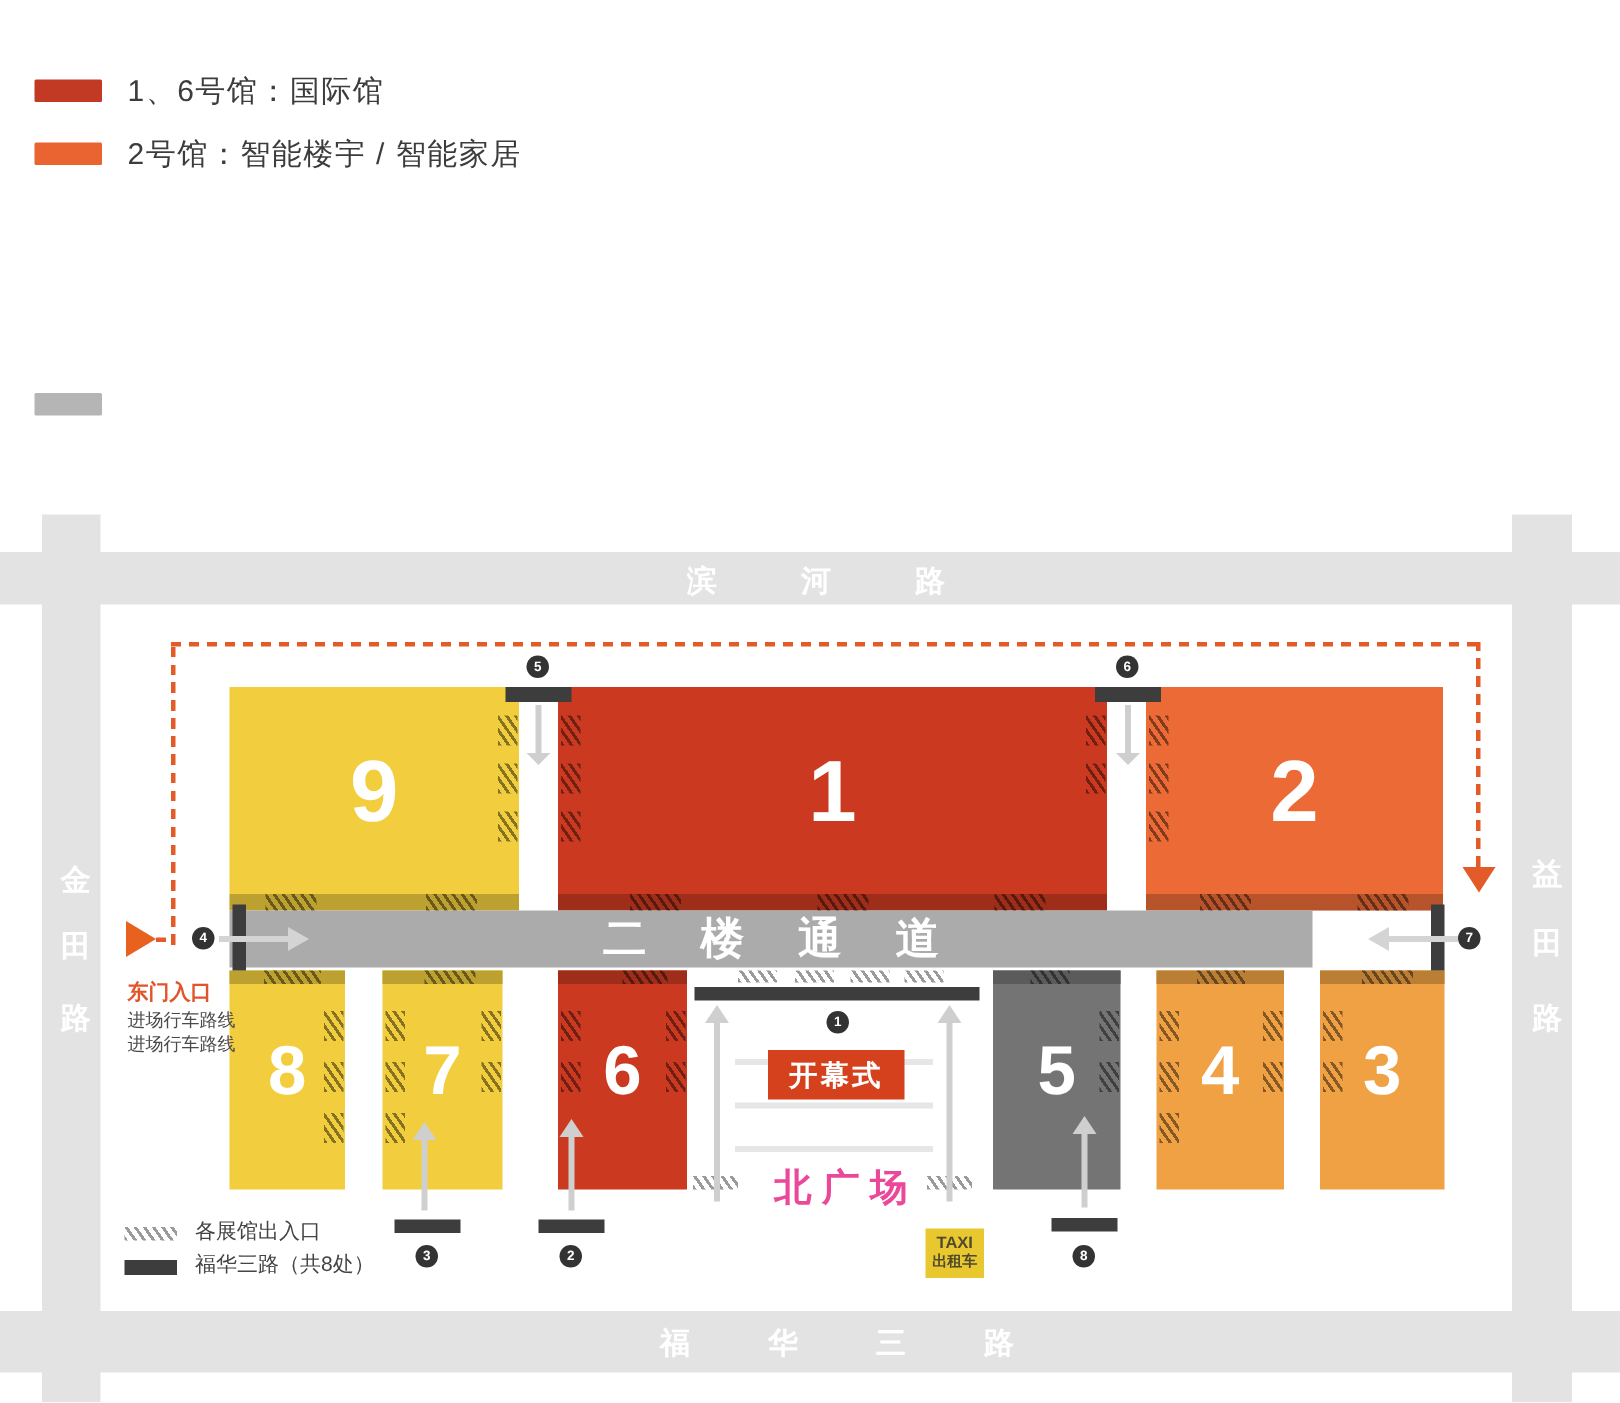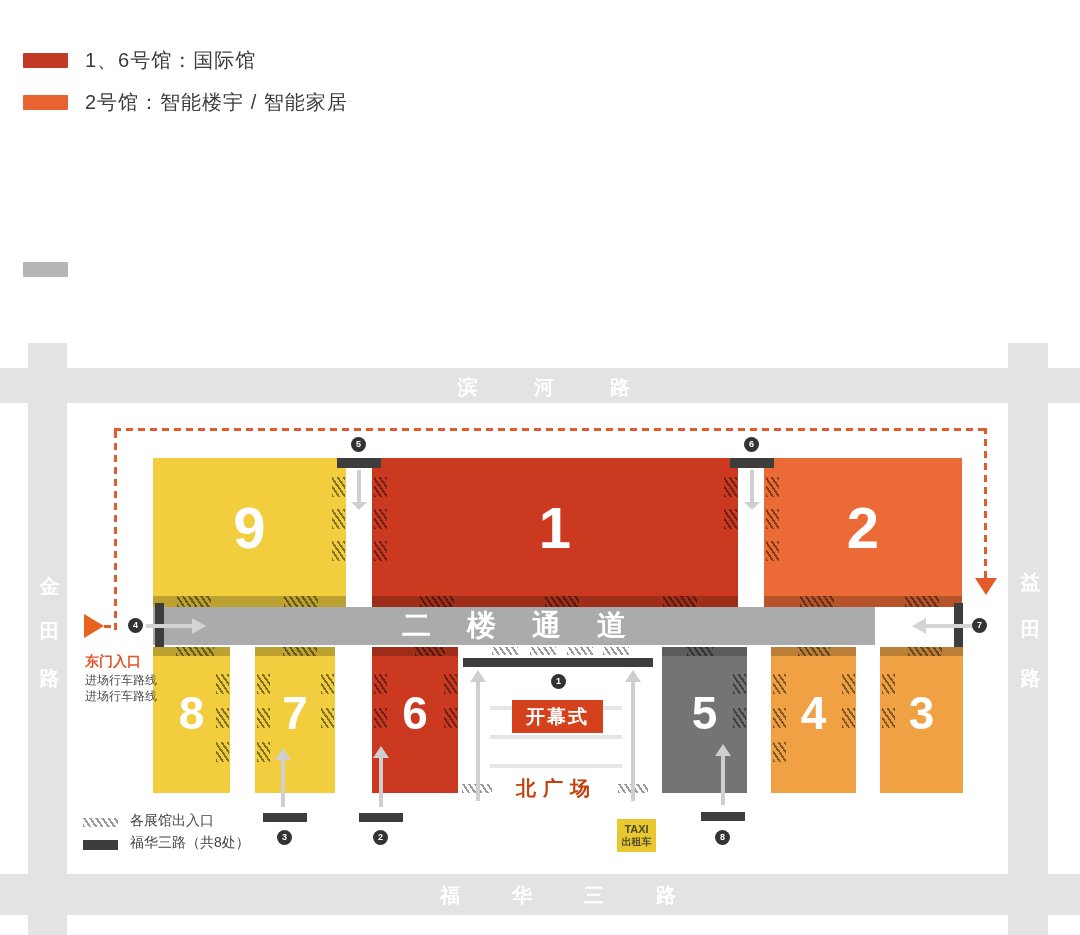--- a/index.html
+++ b/index.html
@@ -228,21 +228,21 @@
     <div class="head head-up" style="left:0;top:0;"></div>
       <div class="stem" style="left:6px;top:11px;width:4px;height:50px;"></div>
   </div>
 
   <div class="abs" style="left:490px;top:706px;width:132px;height:4px;background:#e6e6e6;"></div>
   <div class="abs" style="left:490px;top:735px;width:132px;height:4px;background:#e6e6e6;"></div>
   <div class="abs" style="left:490px;top:764px;width:132px;height:4px;background:#e6e6e6;"></div>
   <div class="abs" style="left: 512px; top: 700px; width: 91px; height: 33px; display: flex; align-items: center; justify-content: center; z-index: 7; background-color: rgb(213, 65, 29);">
     <span style="color:#fff;font-size:19px;font-weight:bold;letter-spacing:2px;">开幕式</span>
   </div>
-  <div class="txt" style="left:516px;top:775px;font-size:20px;font-weight:bold;color:#c2410c;letter-spacing:7px;">北广场</div>
+  <div class="txt" style="left:516px;top:775px;font-size:25px;font-weight:bold;color:#ec4899;letter-spacing:7px;">北广场</div>
   <div class="abs" style="left: 617px; top: 819px; width: 39px; height: 33px; display: flex; flex-direction: column; align-items: center; justify-content: center; z-index: 7; background-color: rgb(233, 199, 47);">
     <span style="font-size:11px;font-weight:bold;color:#4f4a2e;line-height:13px;">TAXI</span>
     <span style="font-size:10px;font-weight:bold;color:#4f4a2e;line-height:12px;">出租车</span>
   </div>
 
   <div class="txt" style="left:85px;top:653px;font-size:14px;font-weight:bold;color:#e2552b;">东门入口</div>
   <div class="txt" style="left:85px;top:672px;font-size:12px;color:#4a4a4a;">进场行车路线</div>
   <div class="txt" style="left:85px;top:688px;font-size:12px;color:#4a4a4a;">进场行车路线</div>
 
   <div class="abs hatch-gray" style="left:83px;top:818px;width:35px;height:9px;"></div>

